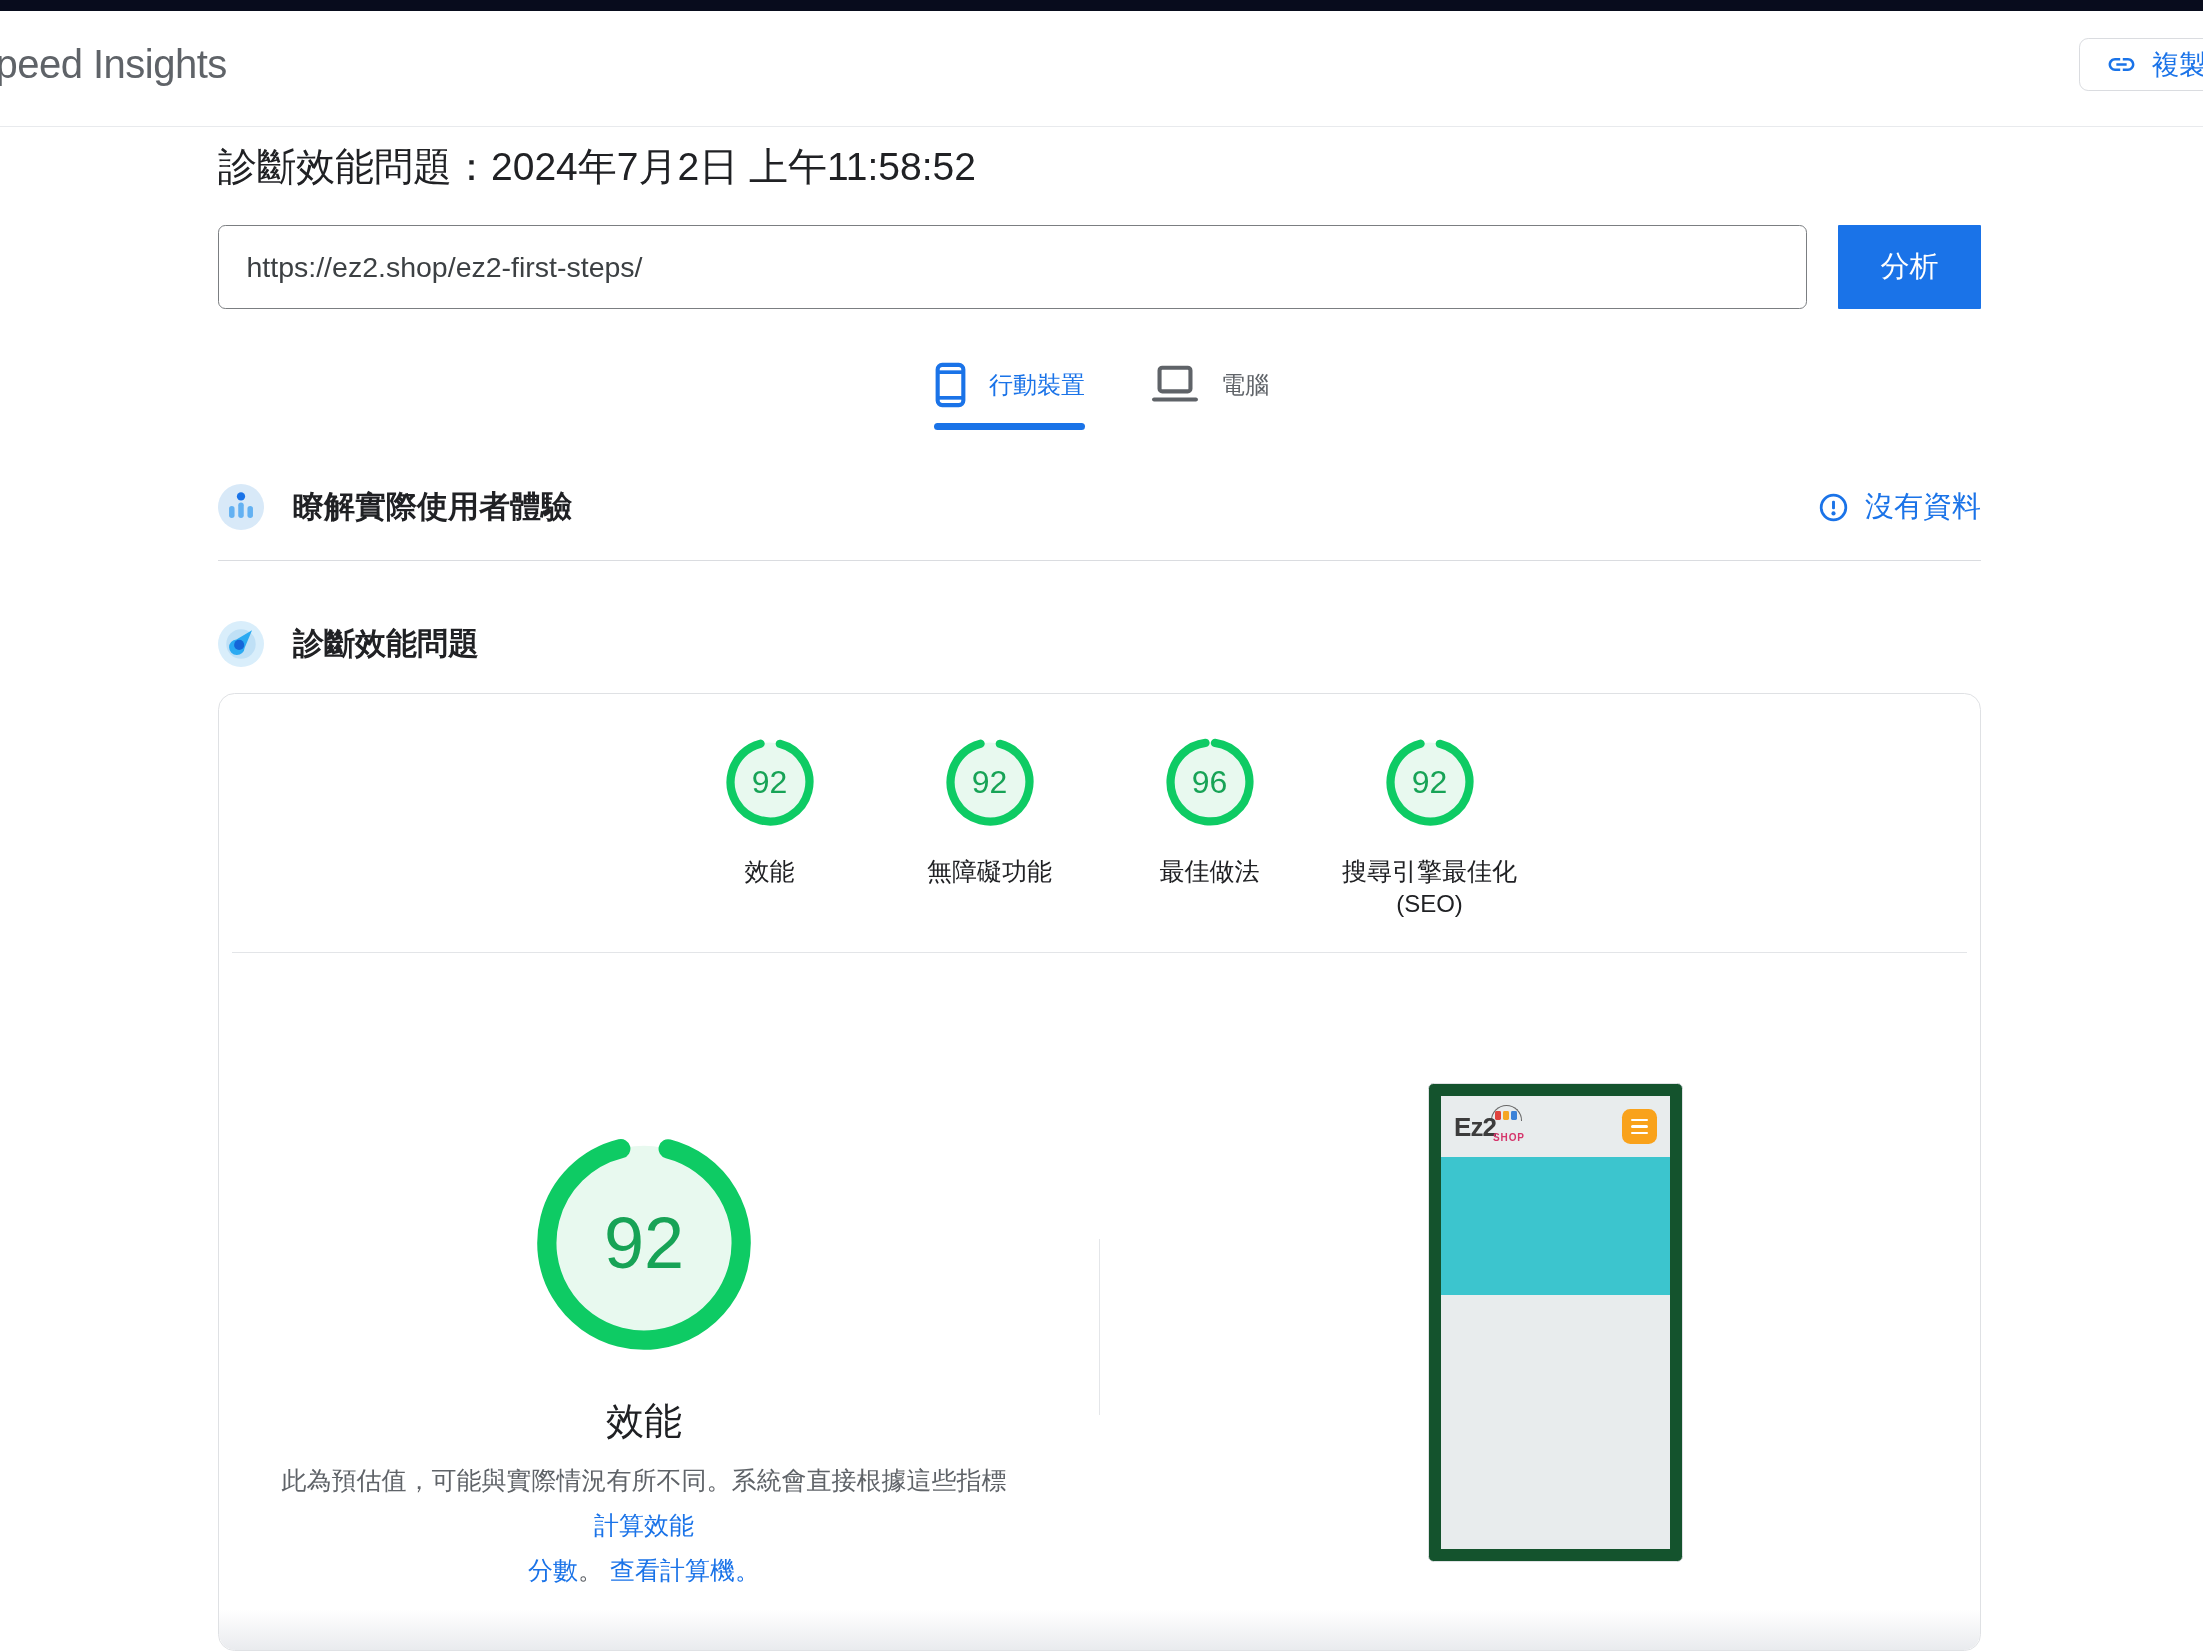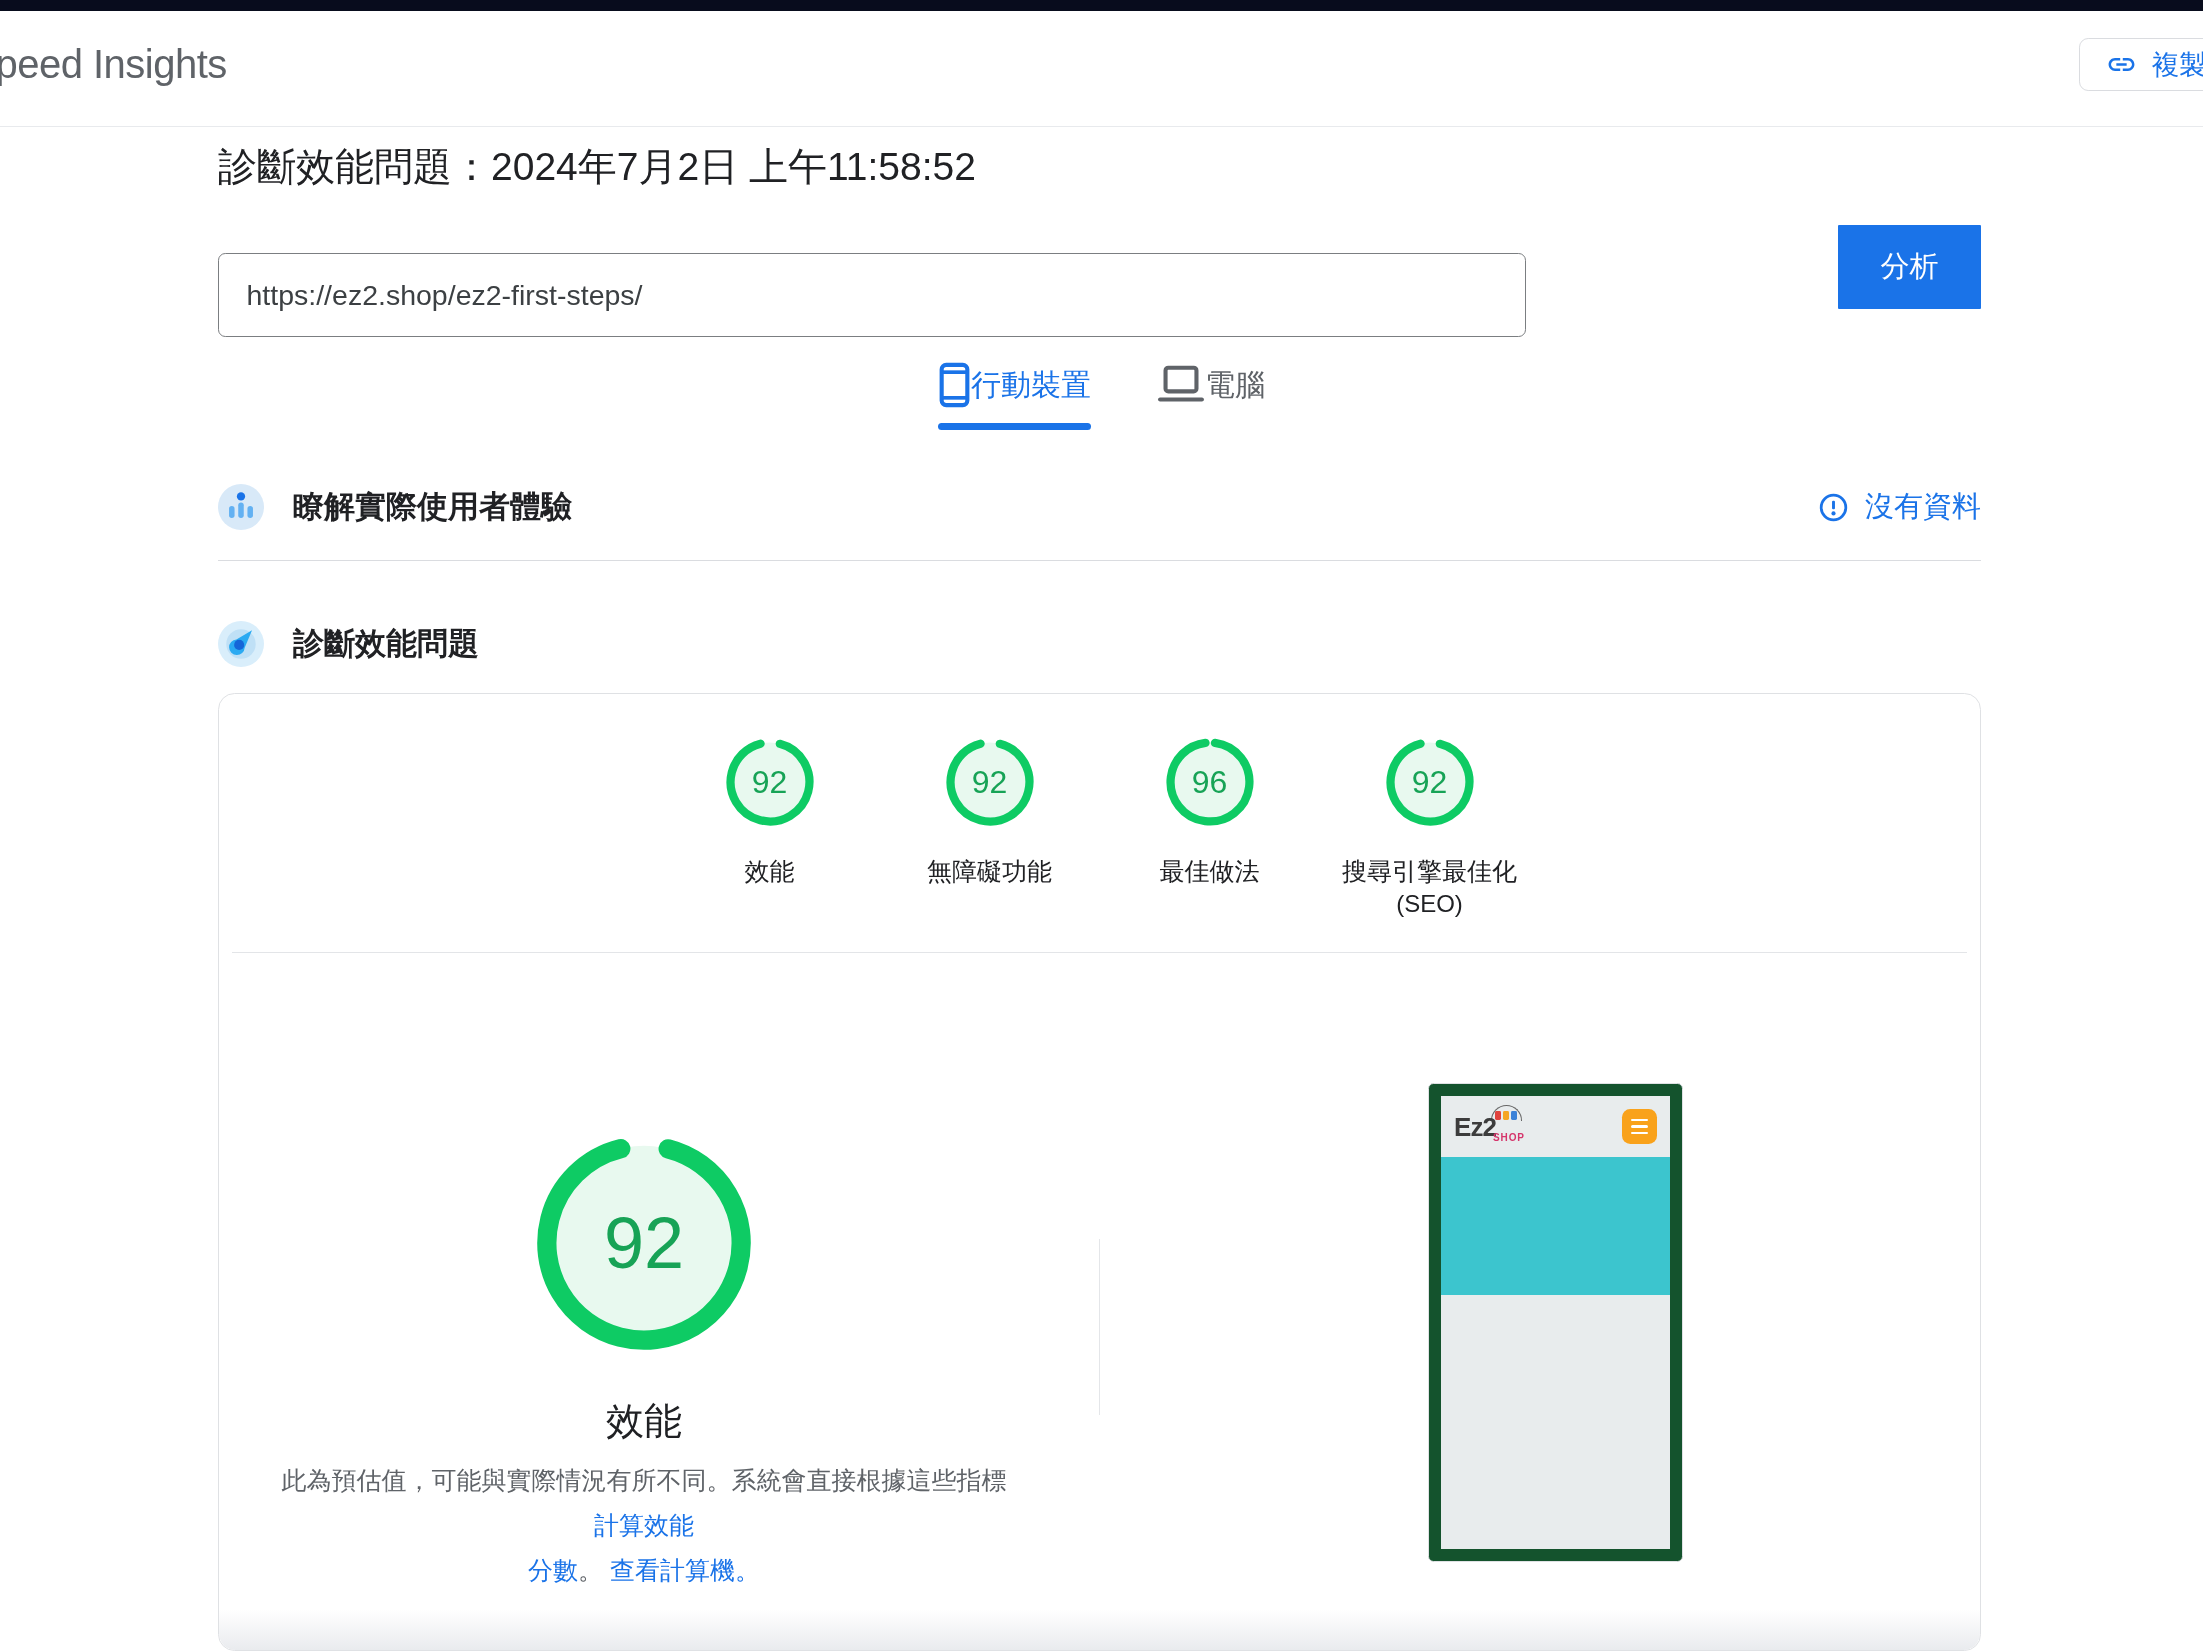--- a/index.html
+++ b/index.html
@@ -11,26 +11,26 @@
   .topbar { position:absolute; top:0; left:0; width:100%; height:11px; background:#080c1d; }
 
   
   .header { position:absolute; top:11px; left:0; width:100%; height:116px; background:#fff; border-bottom:0.9px solid #e8eaed; }
   .app-title { position:absolute; left:-4.6px; top:31px; font-size:40px; font-weight:400; color:#5f6368; letter-spacing:-0.5px; }
   .copy-btn { position:absolute; left:2079px; top:27px; height:53px; padding:0 26px; border:1.4px solid #dadce0; border-radius:9.2px; background:#fff; display:flex; align-items:center; gap:14.7px; font-size:27.5px; font-weight:500; color:#1a73e8; white-space:nowrap; cursor:pointer; }
   .copy-btn svg { flex:0 0 auto; }
 
   
   .timestamp { position:absolute; left:218px; top:140px; font-size:39px; font-weight:500; color:#202124; }
-  .url-input { position:absolute; left:218px; top:225px; width:1308px; height:84px; border:1.4px solid #7b7e81; border-radius:7.3px; padding:0 27.5px; font-size:28.5px; color:#3c4043; font-family:"Liberation Sans", sans-serif; outline:none; background:#fff;margin-top:28px; }
+  .url-input { position:absolute; left:218px; top:225px; width:1589px; height:84px; border:1.4px solid #7b7e81; border-radius:7.3px; padding:0 27.5px; font-size:28.5px; color:#3c4043; font-family:"Liberation Sans", sans-serif; outline:none; background:#fff; }
   .analyze-btn { position:absolute; left:1838px; top:225px; width:143px; height:84px; background:#1a73e8; color:#fff; font-size:29px; font-weight:500; border:none; border-radius:1px; cursor:pointer; font-family:"Liberation Sans", sans-serif; }
 
   
   .tabs { position:absolute; top:362px; left:0; width:100%; display:flex; justify-content:center; gap:66px; }
-  .tab { display:flex; align-items:center; font-size:30px; font-weight:500; padding-bottom:22px; position:relative; cursor:pointer; }
+  .tab { display:flex; align-items:center; gap:22px; font-size:24px; font-weight:500; padding-bottom:22px; position:relative; cursor:pointer; }
   .tab.active { color:#1a73e8; }
   .tab.inactive { color:#5f6368; }
   .tab.active::after { content:""; position:absolute; left:0; right:0; bottom:0; height:7.3px; border-radius:7.3px; background:#1a73e8; }
 
   
   .section-row { position:absolute; left:218px; width:1763px; display:flex; align-items:center; }
   .row-field { top:472px; height:70px; justify-content:space-between; }
   .row-diag { top:613px; height:61px; }
   .section-left { display:flex; align-items:center; gap:29px; }
   .section-title { font-size:31px; font-weight:700; color:#202124; }

